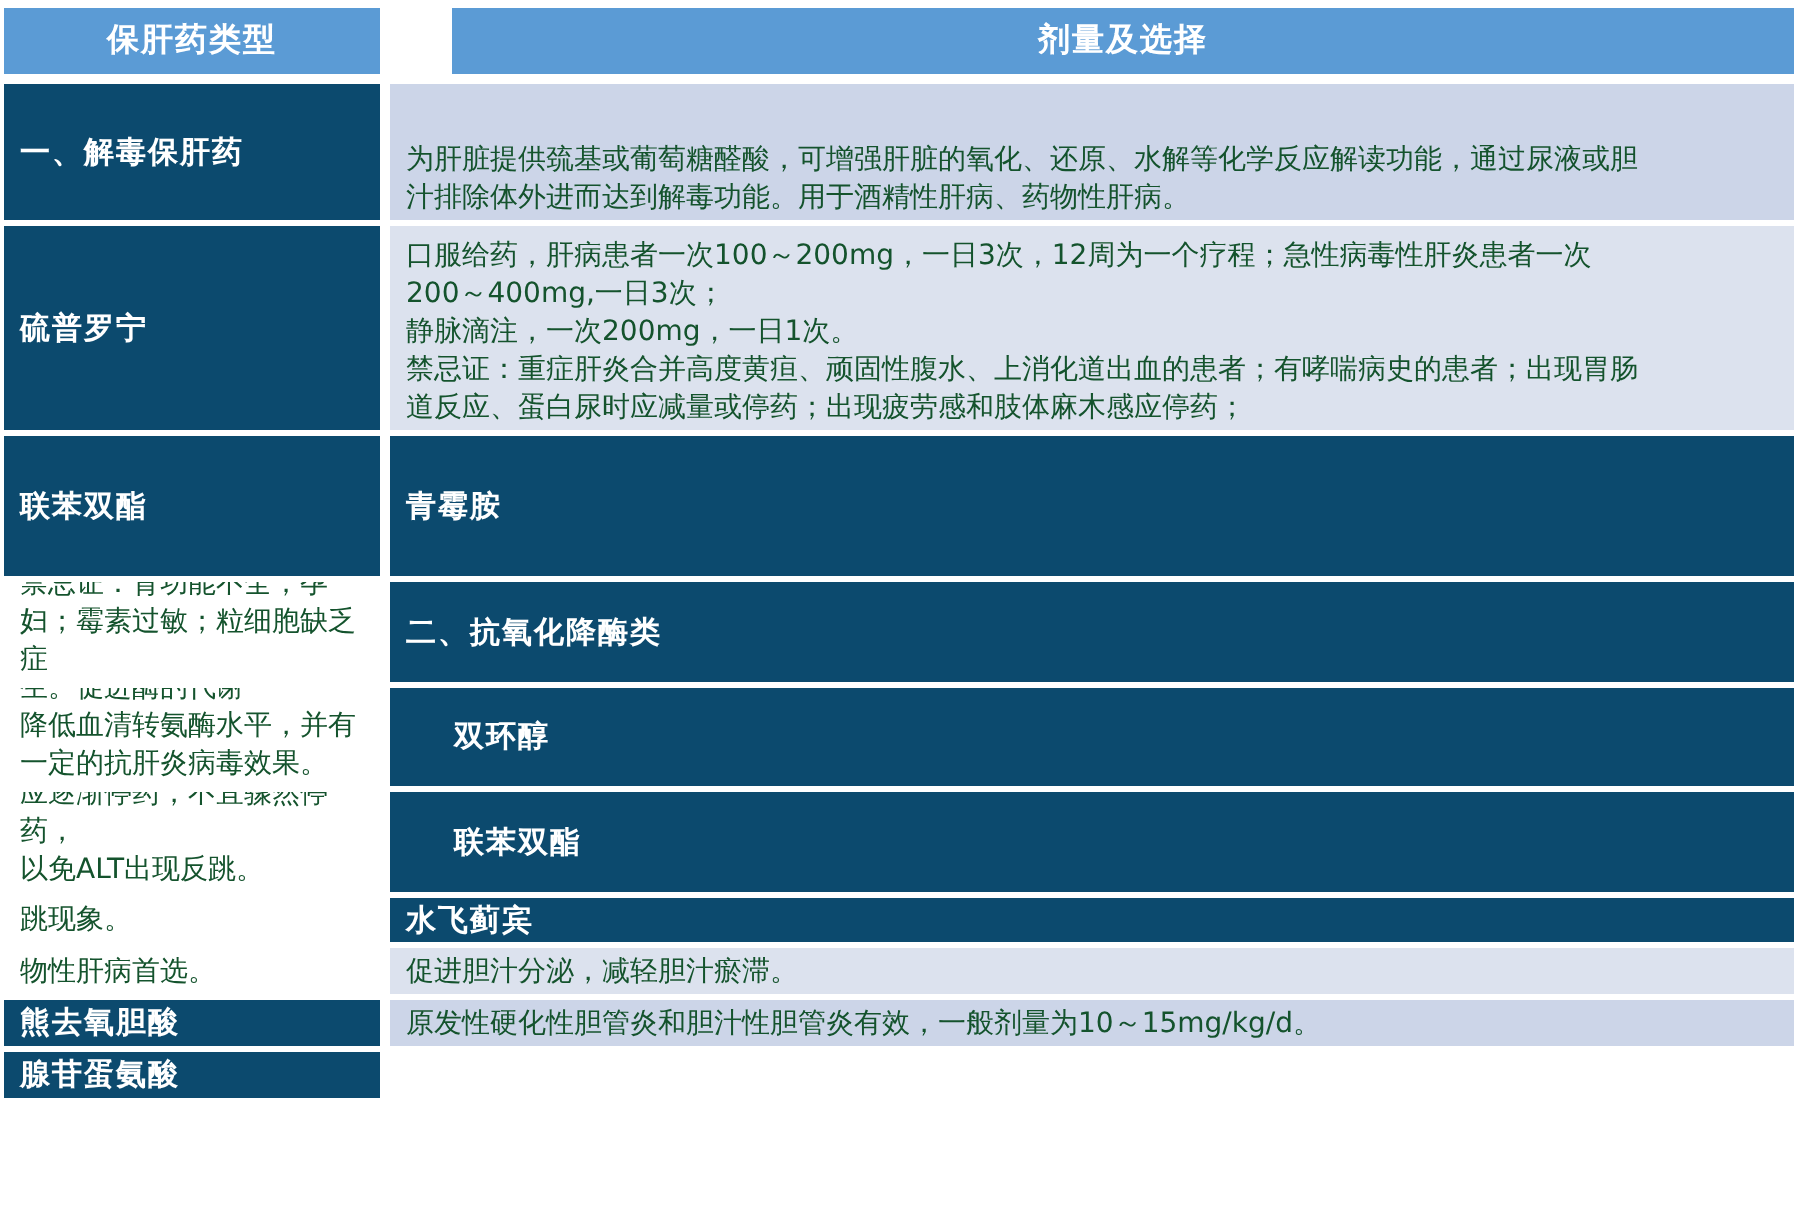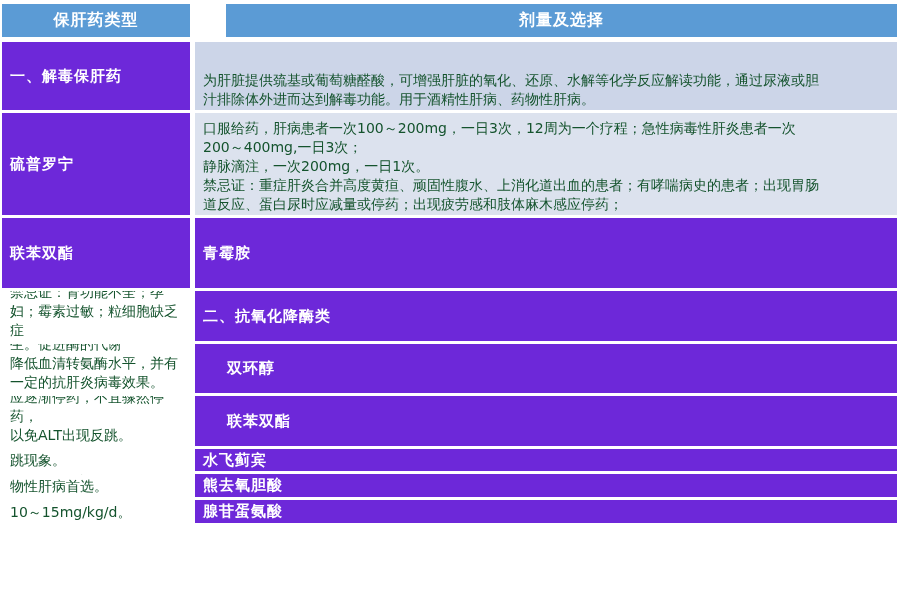--- a/index.html
+++ b/index.html
@@ -18,21 +18,21 @@
     display:flex;align-items:center;justify-content:center;letter-spacing:1px;
   }
   .tbl-body{
     display:grid;
     grid-template-columns:188px 1fr;
     grid-template-rows:68px 102px 70px 50px 49px 50px 22px 23px 23px 23px 48px;
     column-gap:5px;row-gap:3px;
   }
   .cell{box-sizing:border-box;overflow:hidden;}
   .left{
-    background:#6d28d9;color:#ffffff;font-weight:bold;font-size:15px;
+    background:#0c4a6e;color:#ffffff;font-weight:bold;font-size:15px;
     display:flex;align-items:center;padding:0 4px 0 8px;letter-spacing:1px;
   }
   .left.indent{padding-left:32px;}
   .right{
     color:#14532d;font-size:14px;line-height:19px;
     display:flex;align-items:flex-end;padding:1px 8px;
   }
   .right:nth-child(4n+2){background:#ccd5e8;} 
   .right:nth-child(4n+4){background:#dce2ee;} 
   .txt{white-space:pre-line;}
@@ -87,20 +87,23 @@
     <div class="cell left indent">联苯双酯</div>
     <div class="cell right">
         <span class="txt">口服给药，一次7.5～15mg,一日3次，连服3个月，连用肌苷可减少降酶反跳现象。</span>
       </div>
 
     <div class="cell left">水飞蓟宾</div>
     <div class="cell right">
         <span class="txt">口服给药，一次70～140mg,一日3次。用于急、慢性肝炎，肝硬化，药物性肝病首选。</span>
       </div>
 
+    <div class="cell right">
+        <span class="txt">促进胆汁分泌，减轻胆汁瘀滞。</span>
+      </div>
 
     <div class="cell left">熊去氧胆酸</div>
     <div class="cell right">
         <span class="txt">原发性硬化性胆管炎和胆汁性胆管炎有效，一般剂量为10～15mg/kg/d。</span>
       </div>
 
     <div class="cell left">腺苷蛋氨酸</div>
 
   </div>
 </div>

